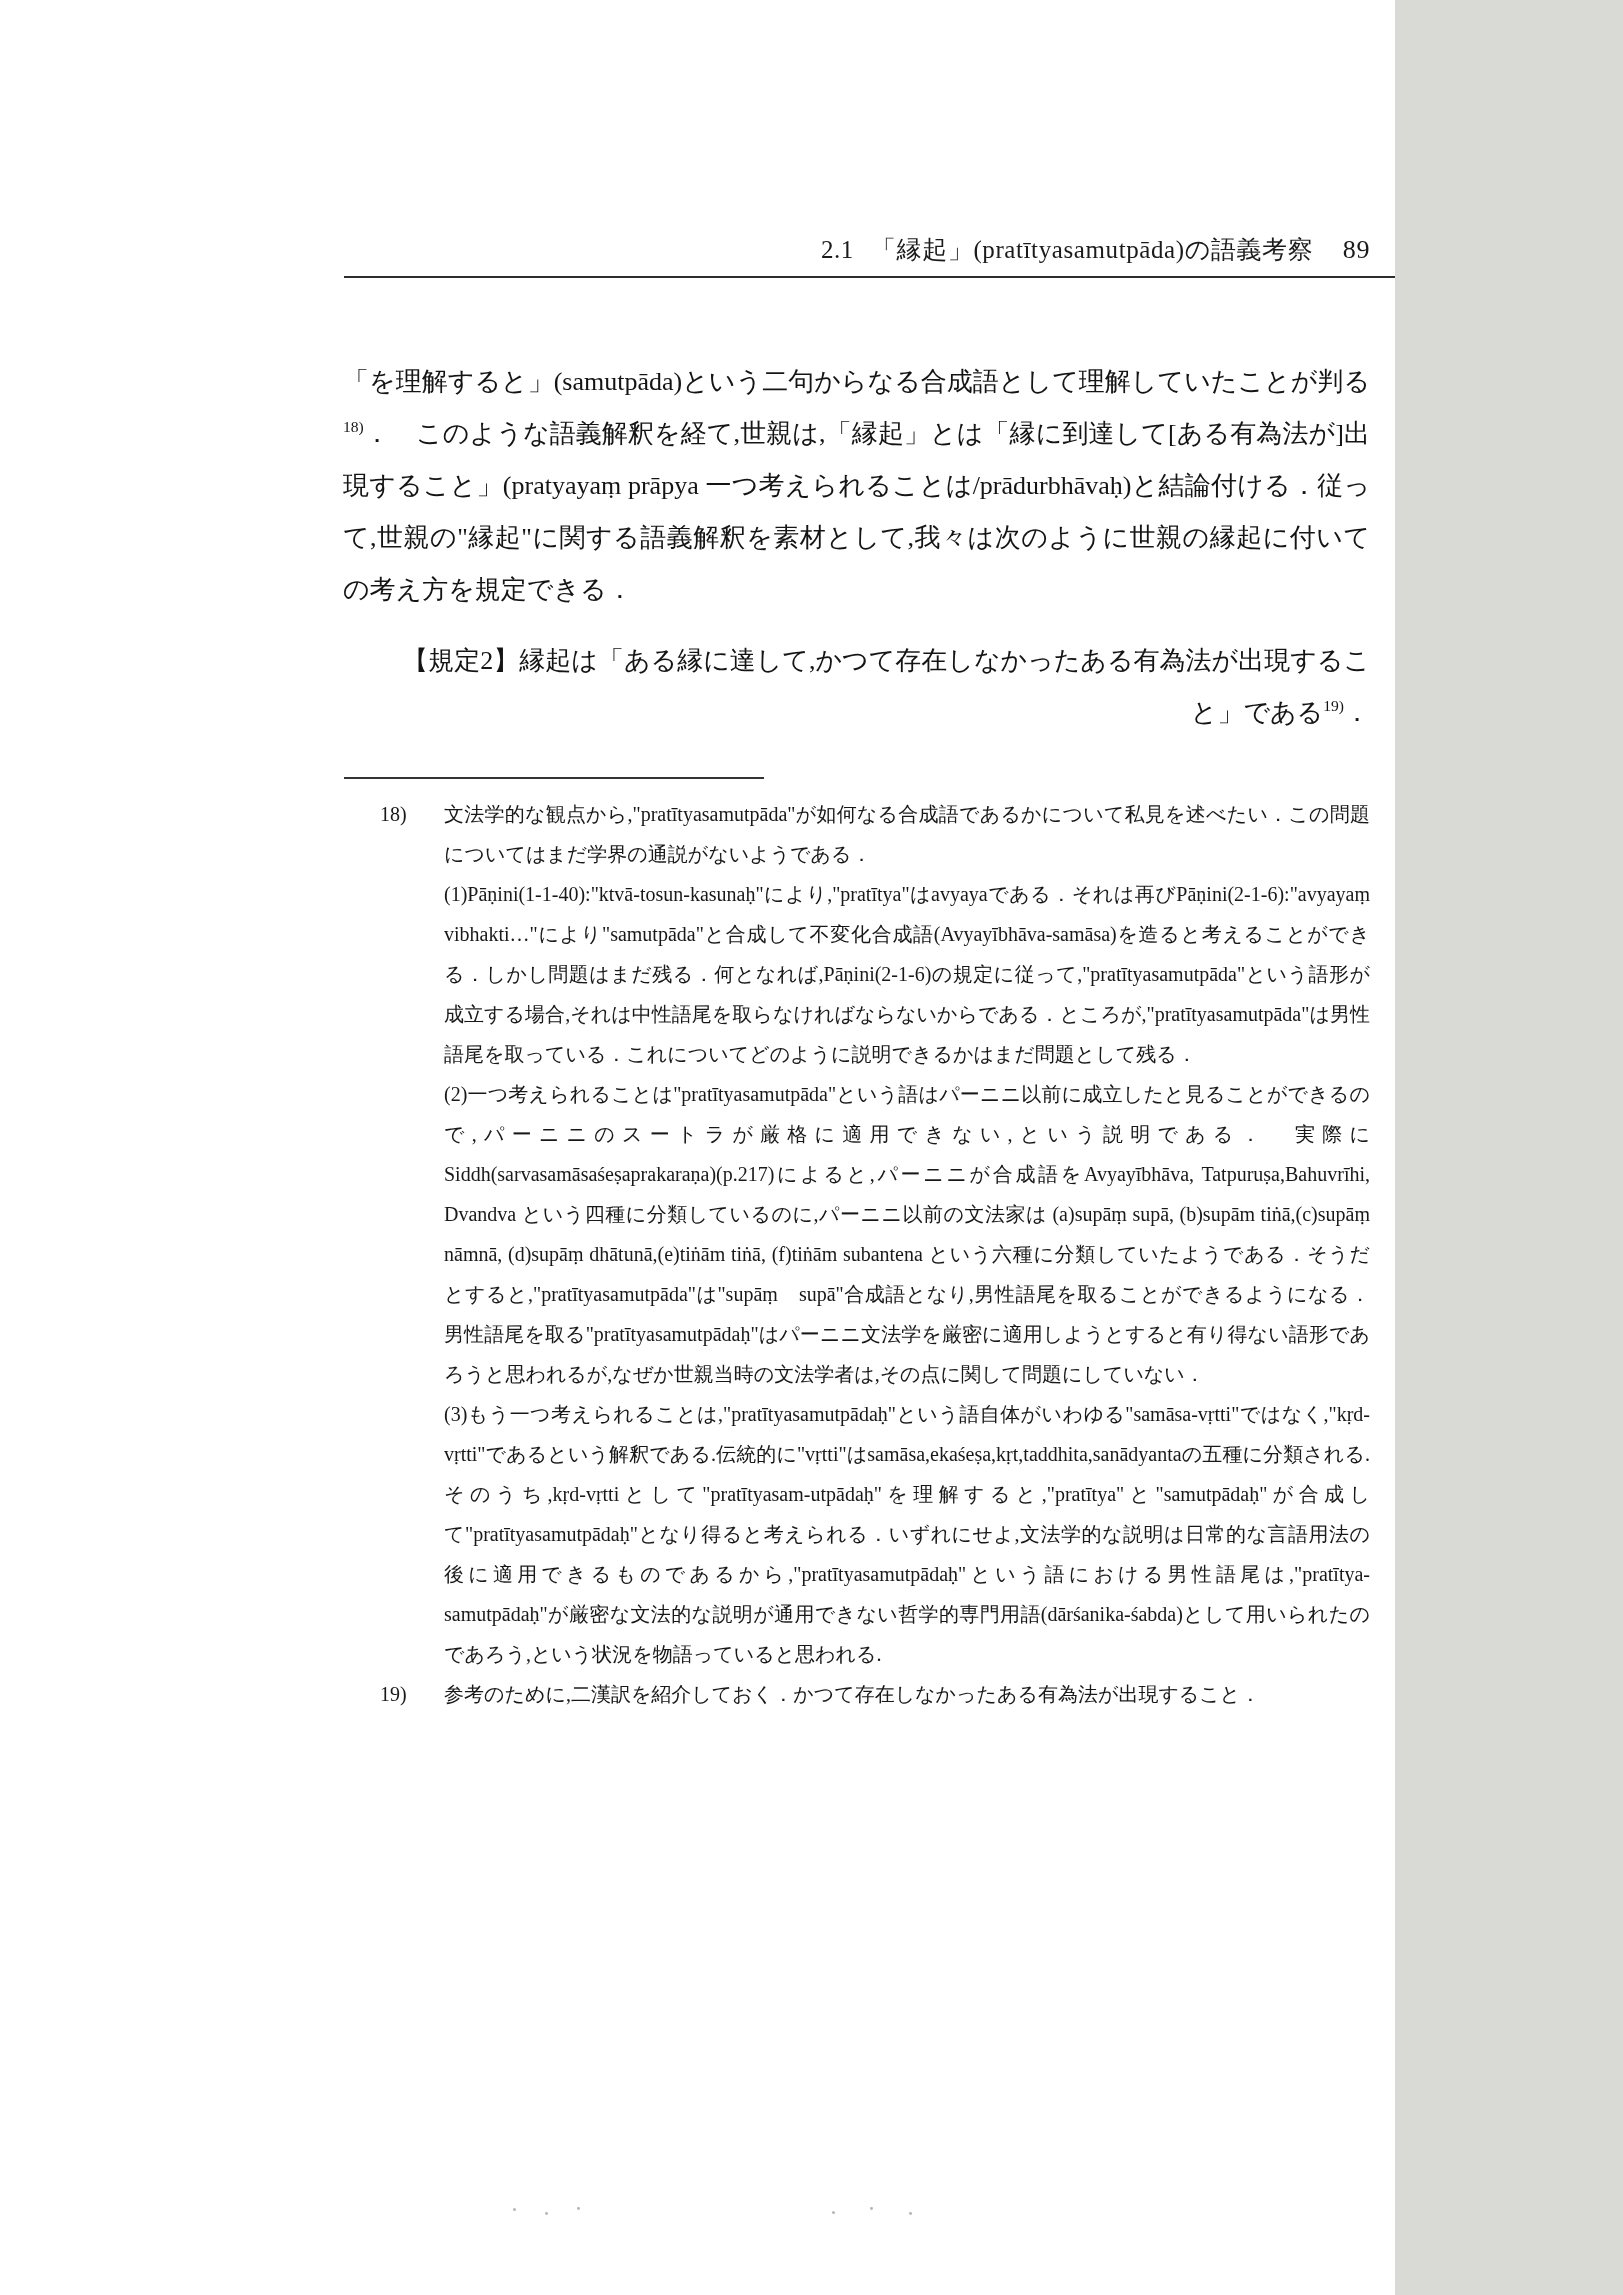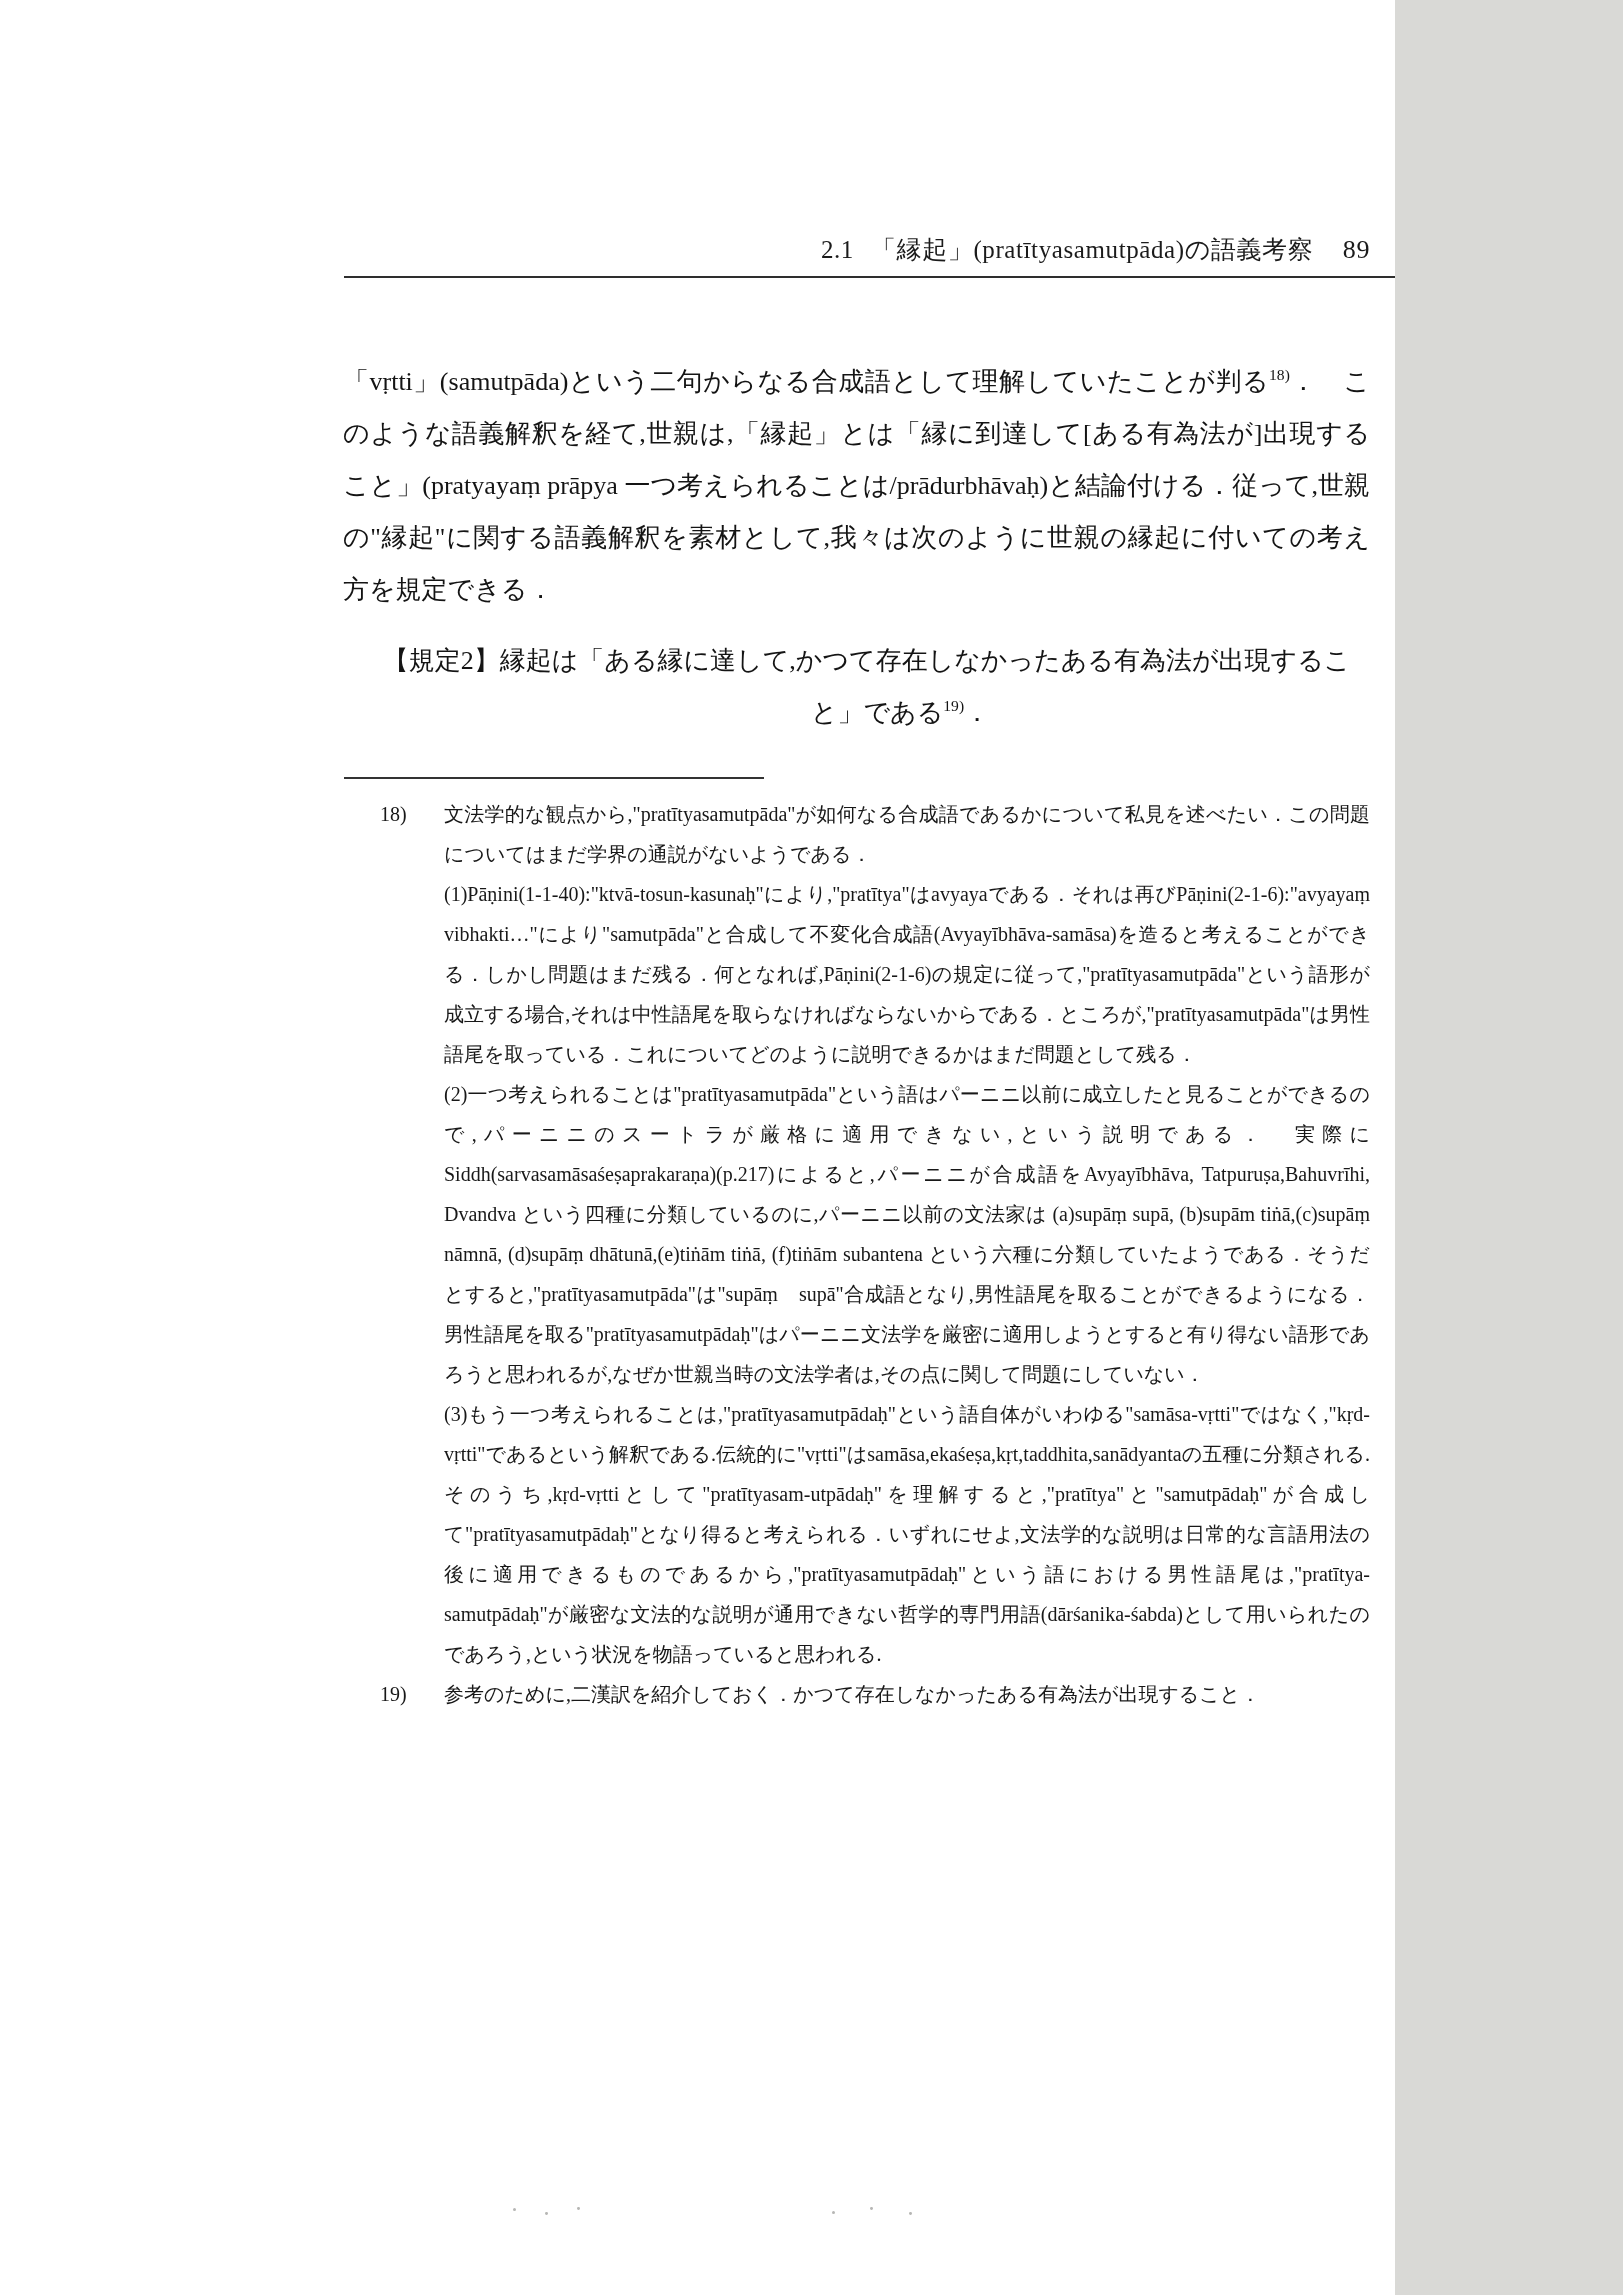--- a/index.html
+++ b/index.html
@@ -37,21 +37,21 @@
     font-size: 26px;
     line-height: 2.0;
     text-align: justify;
     color: #141414;
   }
   .sup { font-size: 0.6em; vertical-align: super; line-height: 0; }
   .rule2 {
     margin-top: 19px;
     padding-left: 88px;
     text-indent: -68px;
-    text-align: center;
+    text-align: right;
   }
   .fn-rule {
     position: absolute;
     left: 344px;
     top: 777px;
     width: 420px;
     height: 2.3px;
     background: #333;
   }
   .footnotes {
@@ -73,21 +73,21 @@
 </head>
 <body>
 
 <div class="page">
 
   <div class="header">
     <span class="hsec">2.1</span><span class="htitle">「縁起」(pratītyasamutpāda)の語義考察</span><span class="hpage">89</span>
   </div>
 
   <div class="body-block">
-    <p class="para"><span>「vṛtti」(samutpāda)という二句からなる合成語として理解していたことが判る</span><span class="sup">18)</span><span>．　このような語義解釈を経て,世親は,「縁起」とは「縁に到達して[ある有為法が]出現すること」(pratyayaṃ prāpya 一つ考えられることは/prādurbhāvaḥ)と結論付ける．従って,世親の"縁起"に関する語義解釈を素材として,我々は次のように世親の縁起に付いての考え方を規定できる．</span></p>
+    <p class="para"><span>「を理解すると」(samutpāda)という二句からなる合成語として理解していたことが判る</span><span class="sup">18)</span><span>．　このような語義解釈を経て,世親は,「縁起」とは「縁に到達して[ある有為法が]出現すること」(pratyayaṃ prāpya 一つ考えられることは/prādurbhāvaḥ)と結論付ける．従って,世親の"縁起"に関する語義解釈を素材として,我々は次のように世親の縁起に付いての考え方を規定できる．</span></p>
     <p class="rule2"><span class="rule2-label">【規定2】</span><span>縁起は「ある縁に達して,かつて存在しなかったある有為法が出現すること」である</span><span class="sup">19)</span><span>．</span></p>
   </div>
 
   <div class="fn-rule"></div>
 
   <div class="footnotes">
 
     <div class="fn">
       <div class="fn-num">18)</div>
       <div class="fn-body">

